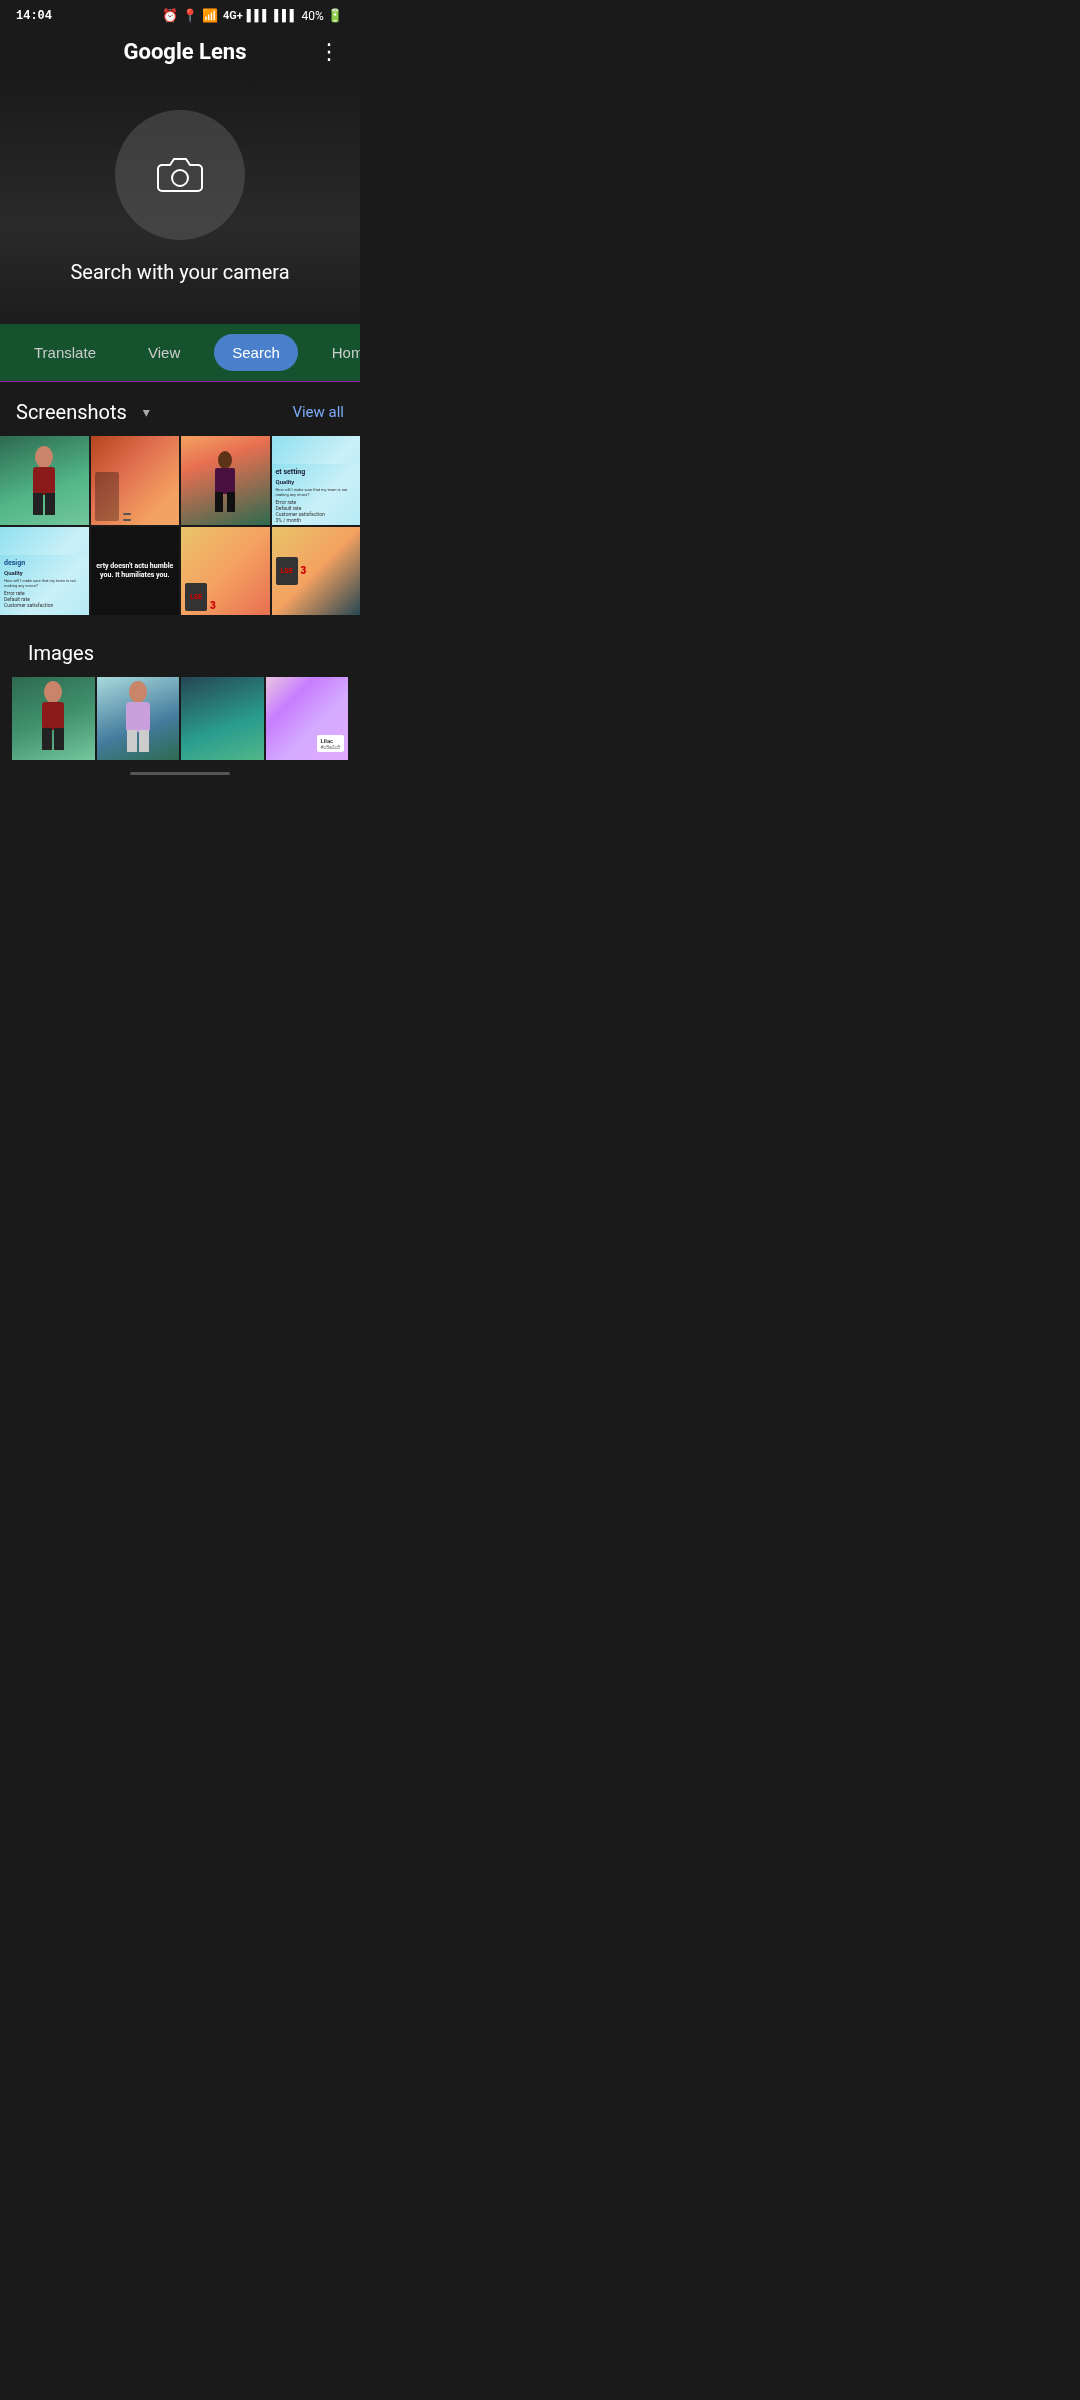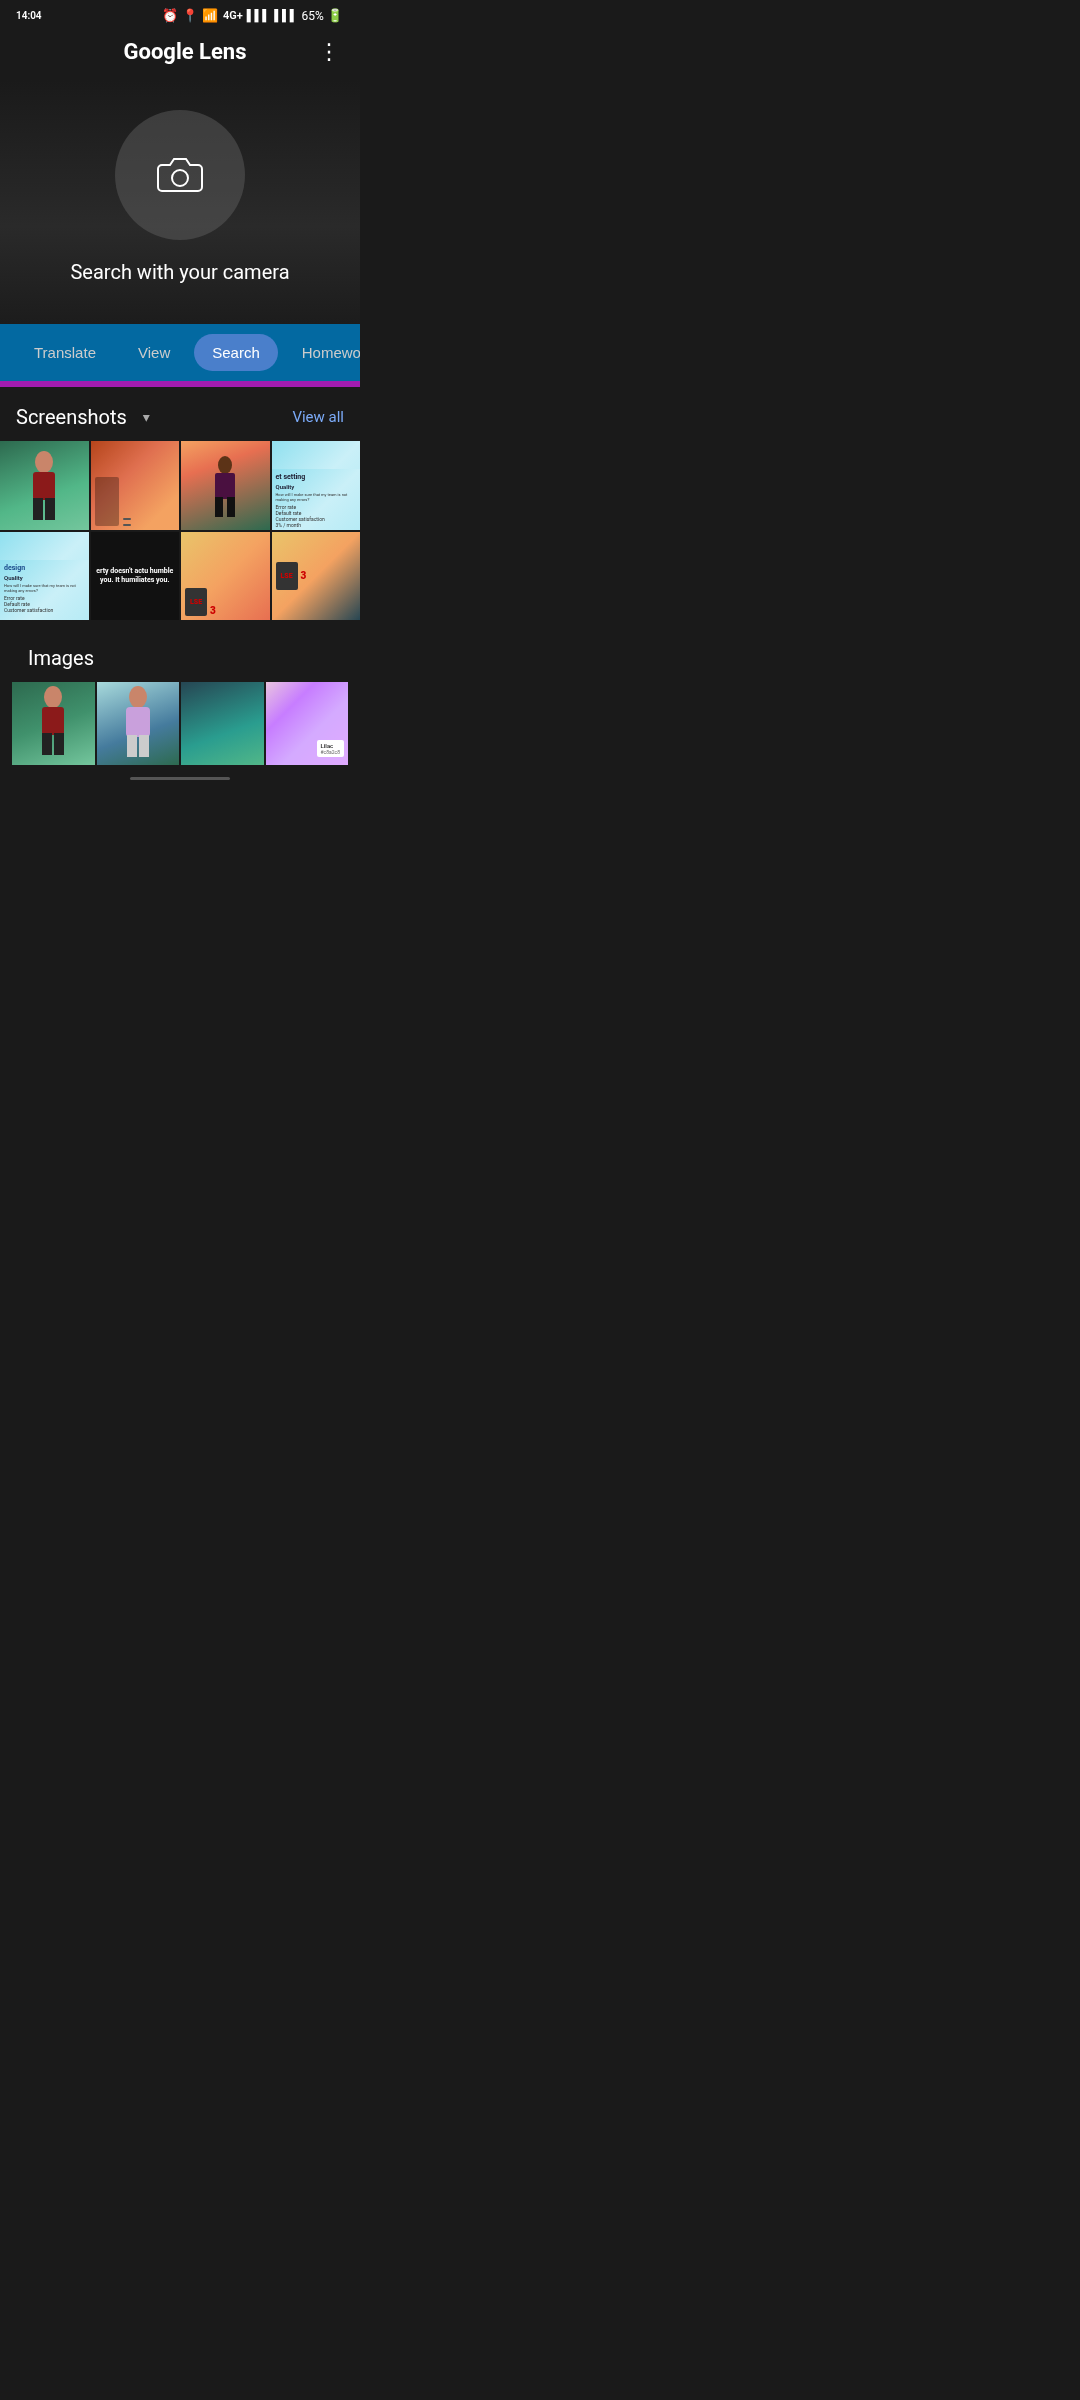--- a/index.html
+++ b/index.html
@@ -16,23 +16,24 @@
 
     
     .status-bar {
       display: flex;
       justify-content: space-between;
       align-items: center;
       padding: 8px 16px 6px;
       background: #1a1a1a;
     }
     .status-left {
-      font-size: 10px;
+      font-size: 12px;
       font-weight: 600;
       color: #fff;
+      font-family: Liberation Mono, monospace;
     }
     .status-right {
       display: flex;
       align-items: center;
       gap: 4px;
       font-size: 12px;
       color: #fff;
     }
 
     
@@ -85,25 +86,25 @@
       font-size: 20px;
       font-weight: 400;
       color: #fff;
     }
 
     
     .tabs-container {
       display: flex;
       align-items: center;
       padding: 10px 16px;
-      gap: 6px;
-      background: #0369a1;
+      gap: 16px;
+      background: #14532d;
       overflow-x: auto;
       scrollbar-width: none;
-      border-bottom: 6px solid #a21caf;
+      border-bottom: 1px solid #a21caf;
     }
     .tabs-container::-webkit-scrollbar { display: none; }
     .tab {
       padding: 10px 18px;
       border-radius: 24px;
       font-size: 15px;
       font-weight: 400;
       color: #ccc;
       white-space: nowrap;
       cursor: pointer;
@@ -248,21 +249,21 @@
 
 <div class="status-bar">
   <div class="status-left">14:04</div>
   <div class="status-right">
     <span style="font-size:13px;">⏰</span>
     <span style="font-size:13px;">📍</span>
     <span style="font-size:13px;">📶</span>
     <span style="font-size:11px;font-weight:600;">4G+</span>
     <span style="font-size:11px;">▌▌▌</span>
     <span style="font-size:11px;">▌▌▌</span>
-    <span style="font-size:12px;">65%</span>
+    <span style="font-size:12px;">40%</span>
     <span style="font-size:13px;">🔋</span>
   </div>
 </div>
 
 <div class="header">
   <div style="width:32px;"></div>
   <div class="header-title">
     <span>Google </span><span style="font-weight:700;">Lens</span>
   </div>
   <div class="more-icon">⋮</div>

